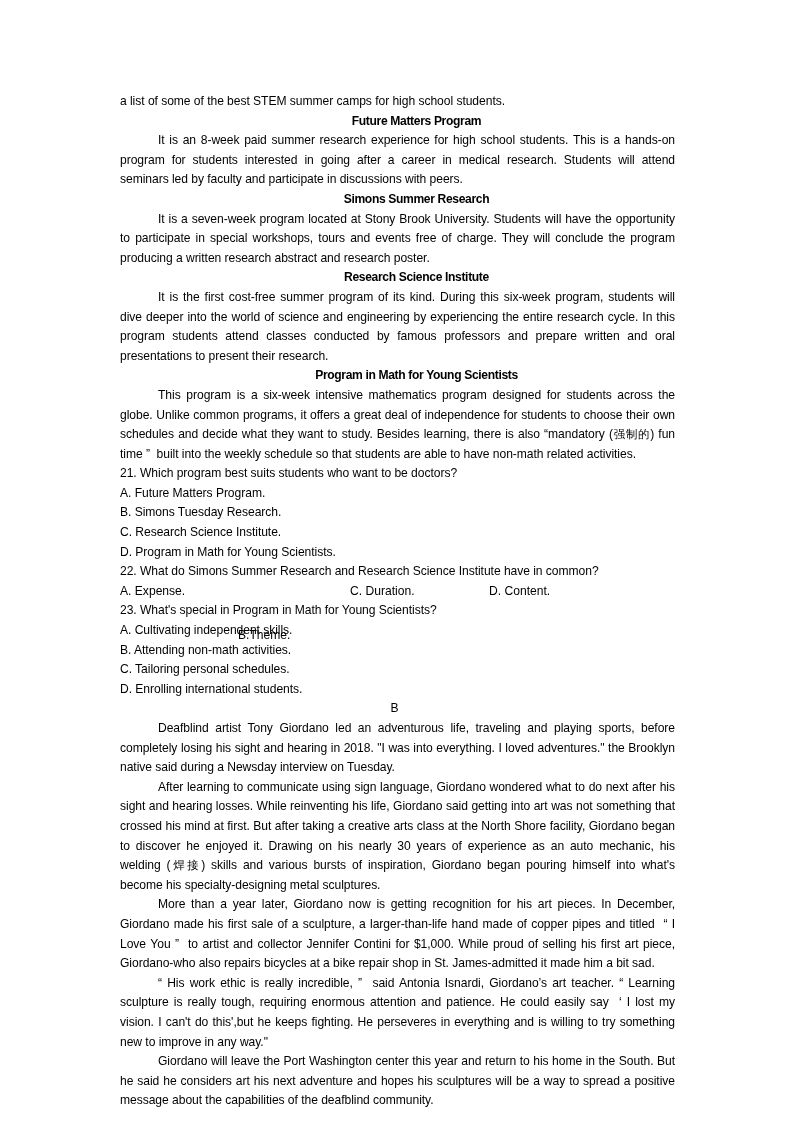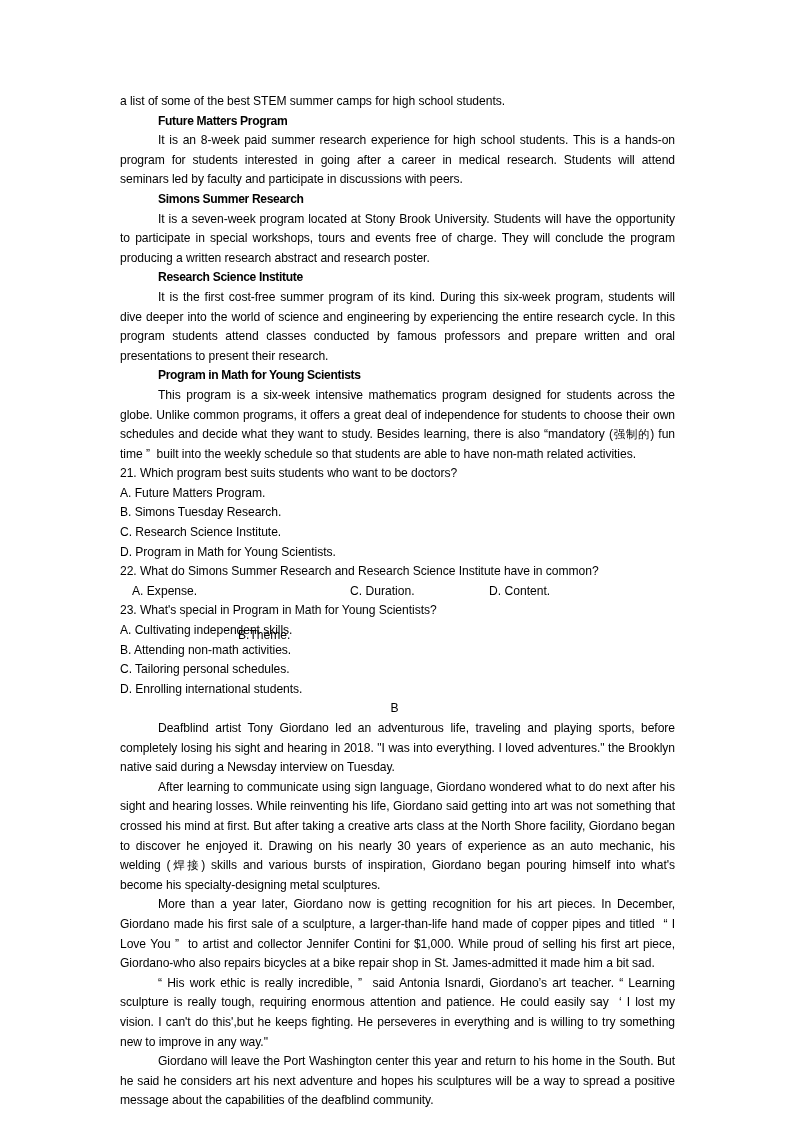--- a/index.html
+++ b/index.html
@@ -38,20 +38,21 @@
   }
   .para {
     text-indent: 38px;
   }
   .heading {
     font-size: 12.1px;
     line-height: 19.6px;
     font-weight: bold;
     text-indent: 38px;
     letter-spacing: -0.35px;
+    text-align: center;
   }
   .q-line {
     font-size: 12.1px;
     line-height: 19.6px;
     text-align: left;
     letter-spacing: -0.05px;
   }
   .section-mark {
     font-size: 12.1px;
     line-height: 19.6px;
@@ -62,21 +63,21 @@
     font-size: 12.1px;
     line-height: 19.6px;
     position: relative;
     height: 19.6px;
     white-space: nowrap;
   }
   .opt-row span.opt {
     position: absolute;
     top: 0;
   }
-  .opt-a { left: 12px; }
+  .opt-a { left: 0px; }
   .opt-b { left: 118px; margin-top: 44px; }
   .opt-c { left: 230px; }
   .opt-d { left: 369px; }
   .cjk {
     font-family: "DejaVu Sans", sans-serif;
     font-size: 11.4px;
   }
 </style>
 </head>
 <body>

